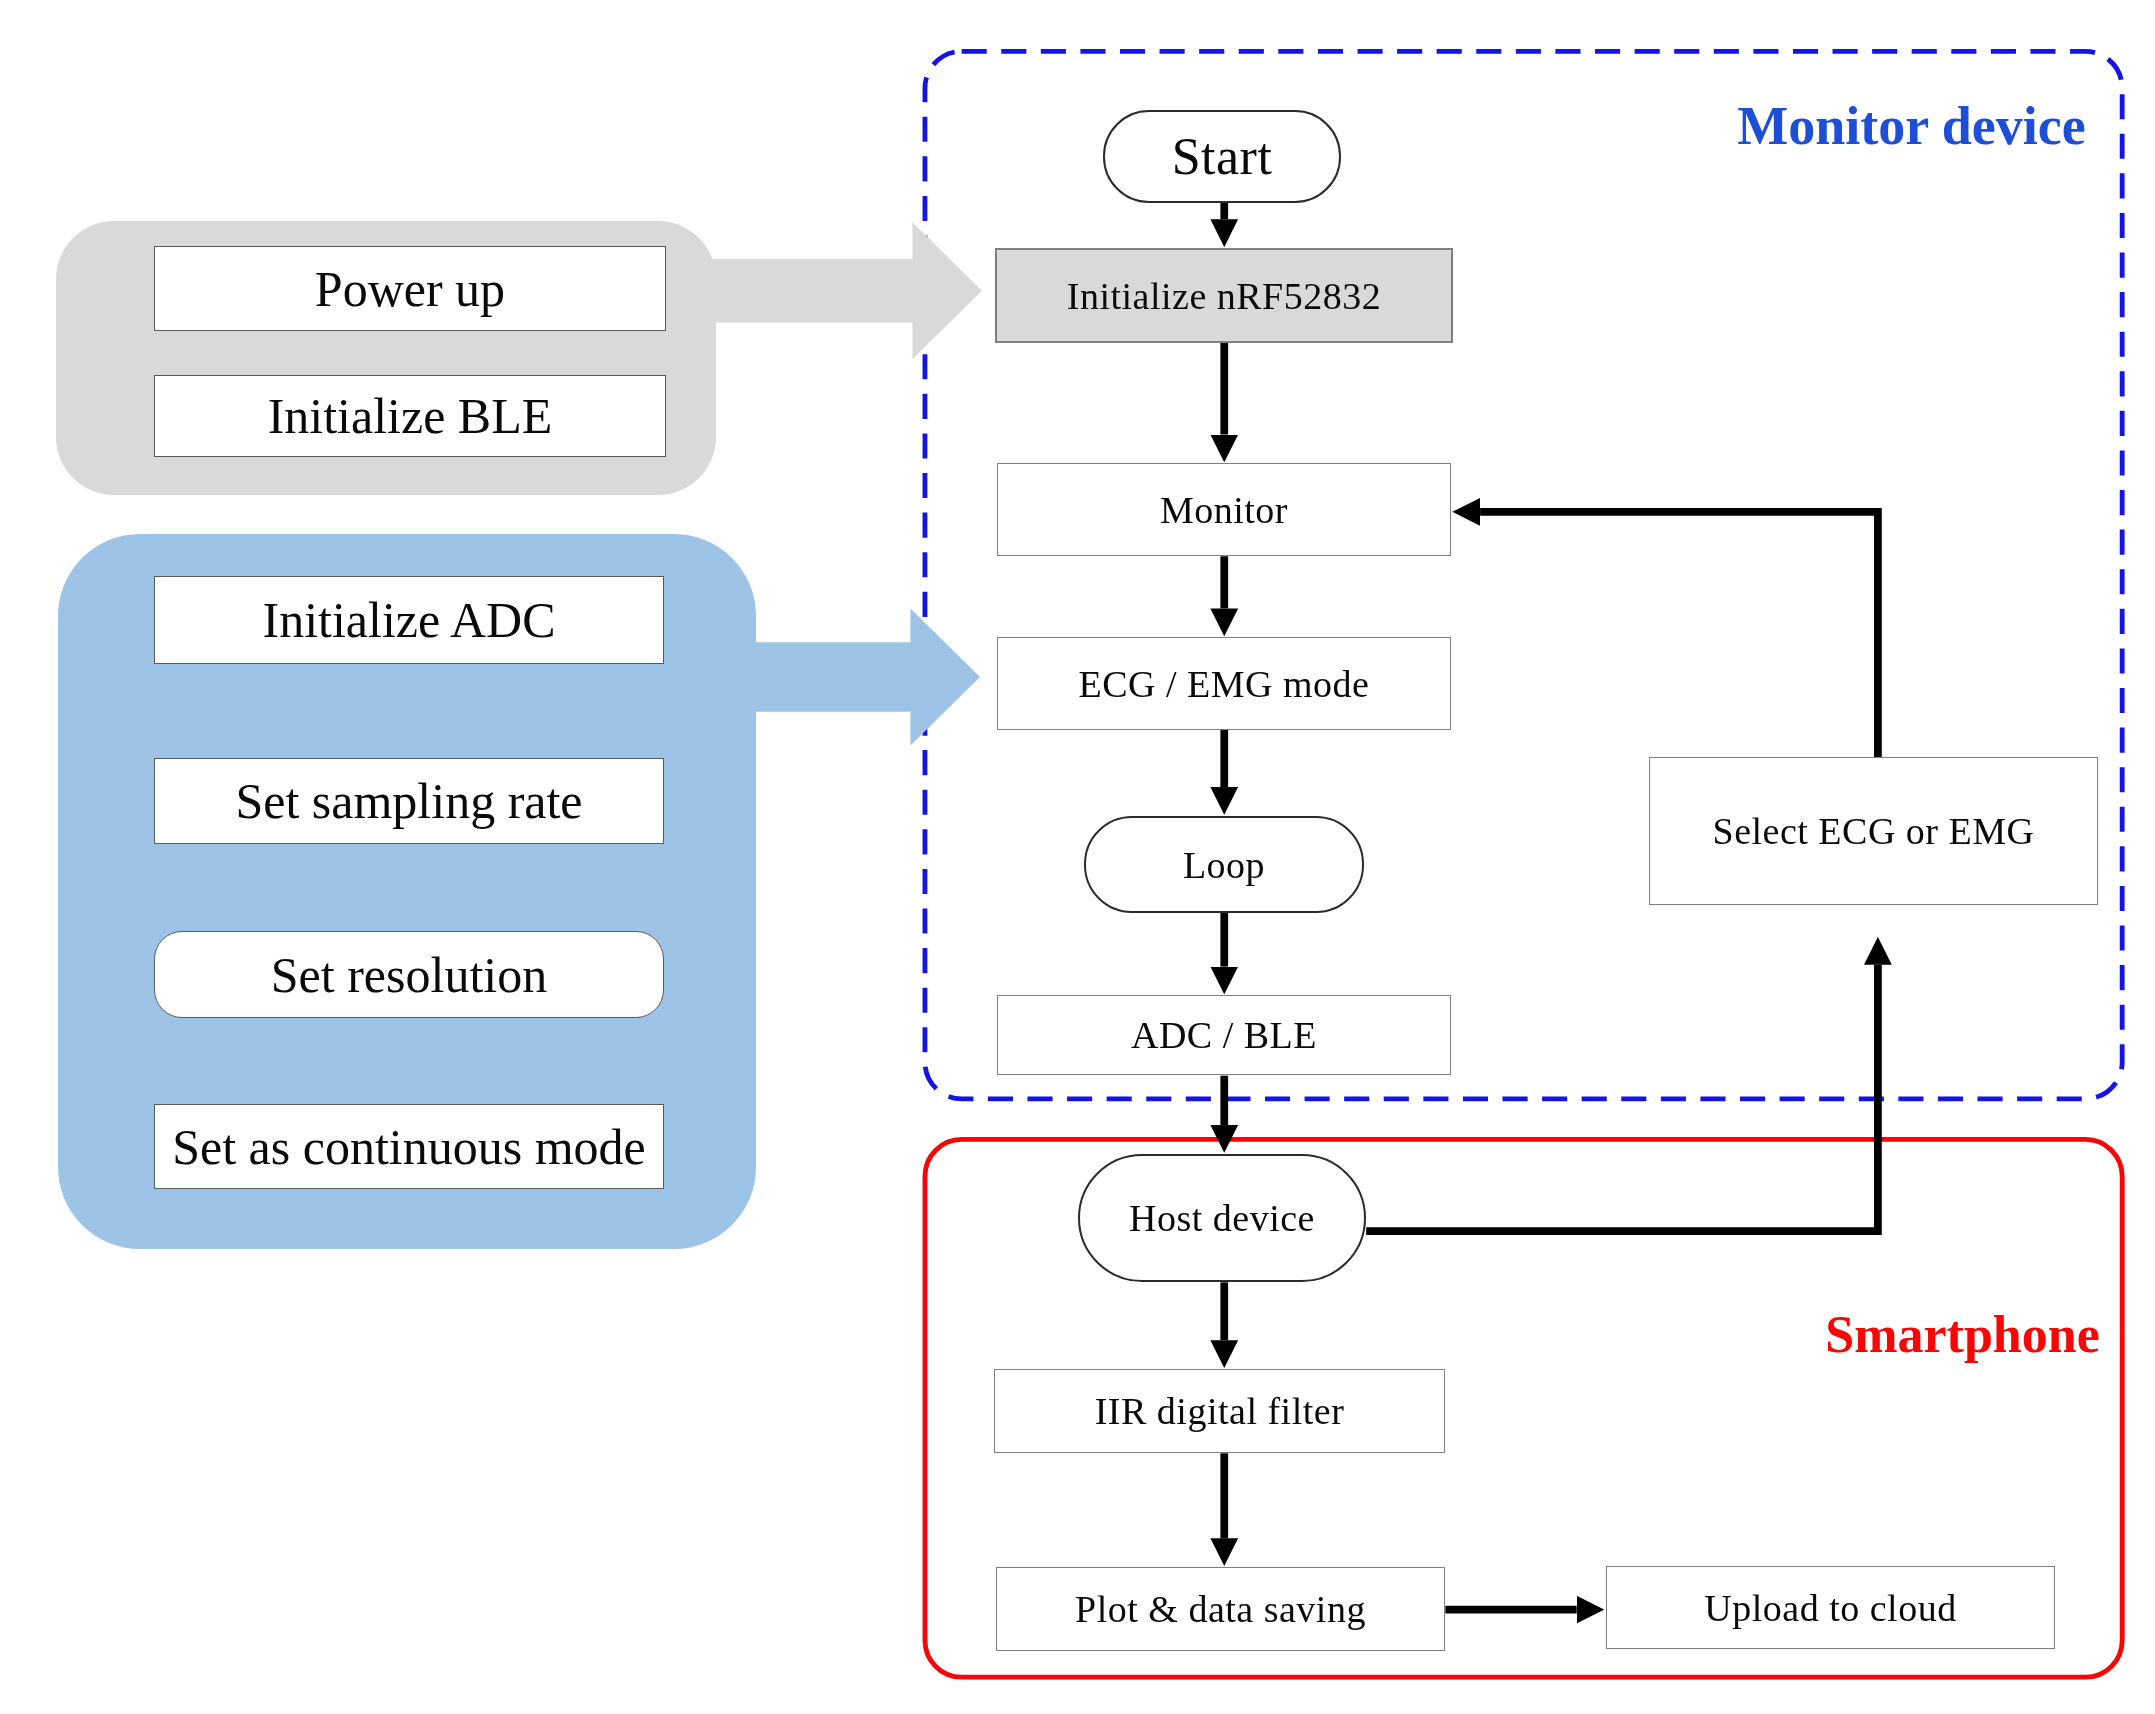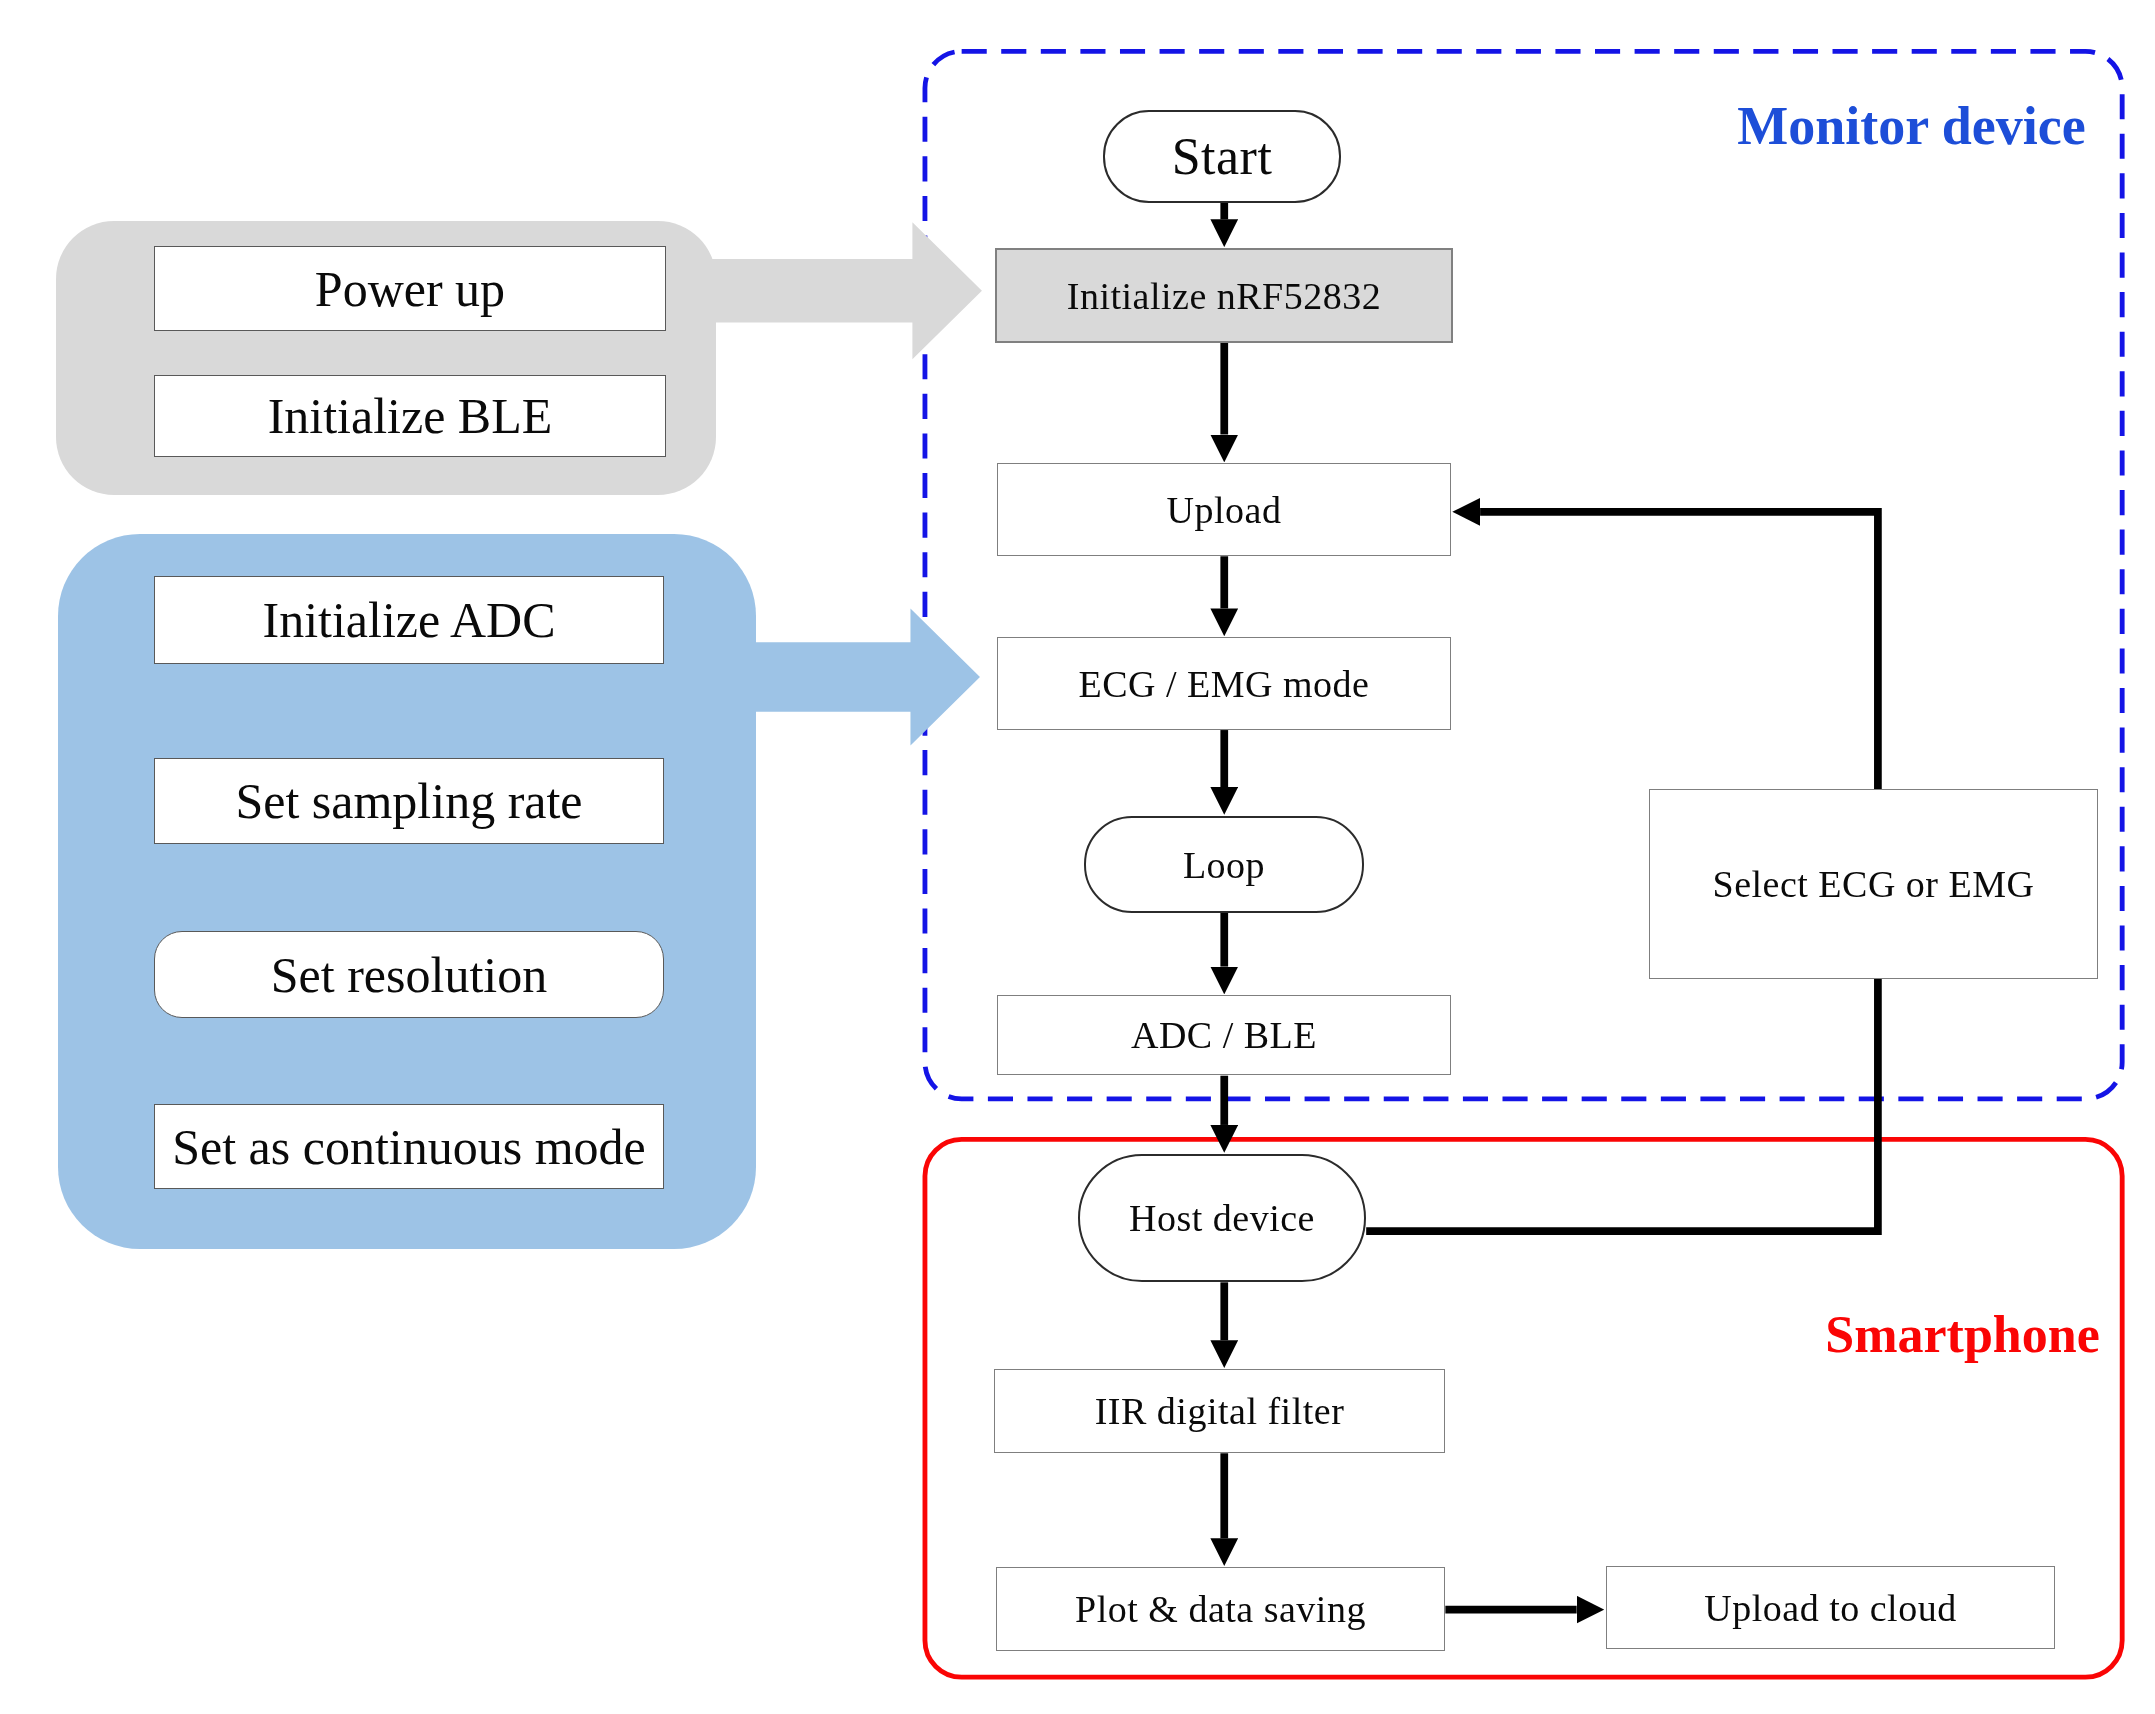--- a/index.html
+++ b/index.html
@@ -87,29 +87,29 @@
   <div class="callout" style="left:58px;top:534px;width:698px;height:715px;background:#9dc3e6;border-radius:82px;"></div>
   <div class="callout-box" style="left:154px;top:576px;width:510px;height:88px;">Initialize ADC</div>
   <div class="callout-box" style="left:154px;top:758px;width:510px;height:86px;">Set sampling rate</div>
   <div class="callout-box" style="left:154px;top:931px;width:510px;height:87px;border-radius:28px;">Set resolution</div>
   <div class="callout-box" style="left:154px;top:1104px;width:510px;height:85px;">Set as continuous mode</div>
 
   <div class="node stadium" style="left:1103px;top:70px;width:238px;height:93px;border-radius:46px;font-size:52px;margin-top:40px;">Start</div>
 
   <div class="node gray-fill" style="left:995px;top:248px;width:458px;height:95px;">Initialize nRF52832</div>
 
-  <div class="node" style="left:997px;top:463px;width:454px;height:93px;">Upload</div>
+  <div class="node" style="left:997px;top:463px;width:454px;height:93px;">Monitor</div>
 
   <div class="node" style="left:997px;top:637px;width:454px;height:93px;">ECG / EMG mode</div>
 
   <div class="node stadium" style="left:1084px;top:816px;width:280px;height:97px;border-radius:48px;">Loop</div>
 
   <div class="node" style="left:997px;top:995px;width:454px;height:80px;">ADC / BLE</div>
 
-  <div class="node" style="left:1649px;top:789px;width:449px;height:190px;">Select ECG or EMG</div>
+  <div class="node" style="left:1649px;top:757px;width:449px;height:148px;">Select ECG or EMG</div>
 
   <div class="node stadium" style="left:1078px;top:1154px;width:288px;height:128px;border-radius:64px;">Host device</div>
 
   <div class="node" style="left:994px;top:1369px;width:451px;height:84px;">IIR digital filter</div>
 
   <div class="node" style="left:1606px;top:1566px;width:449px;height:83px;">Upload to cloud</div>
 
   <div class="node" style="left:996px;top:1567px;width:449px;height:84px;">Plot &amp; data saving</div>
 
 </div>

